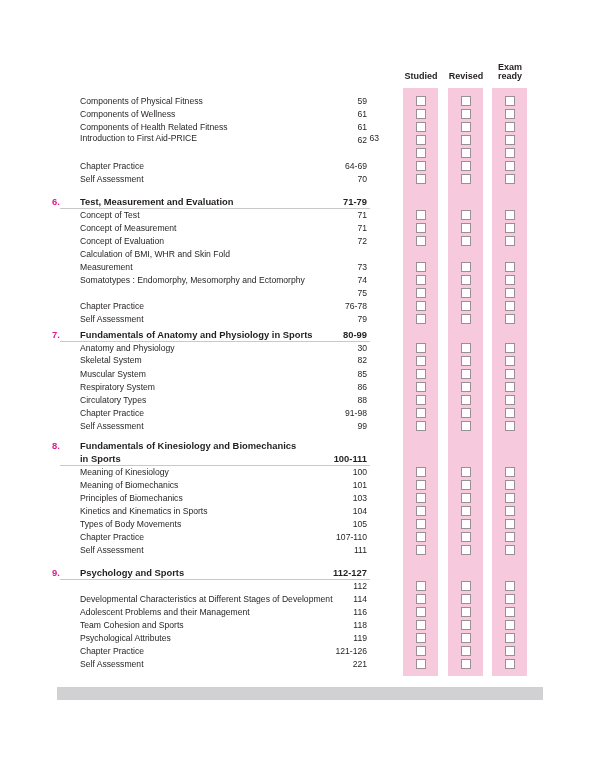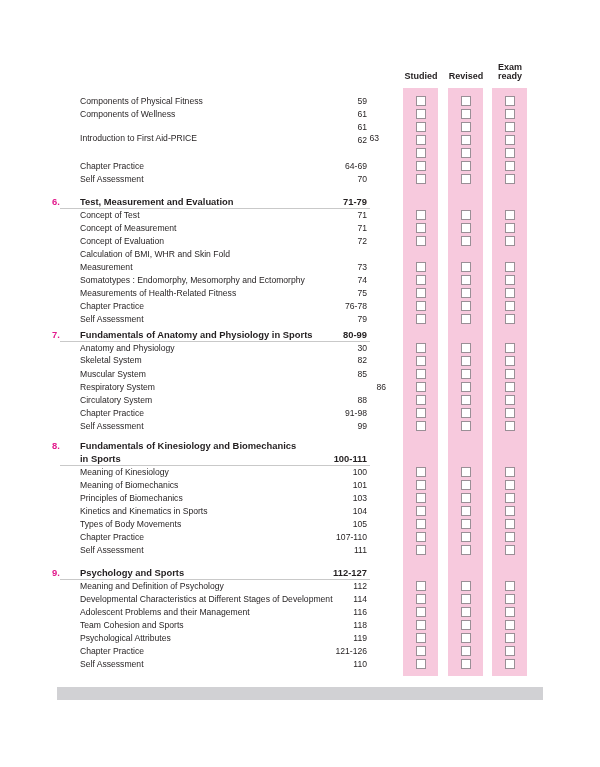--- a/index.html
+++ b/index.html
@@ -50,20 +50,21 @@
 <div class="toc" id="toc">
     <div class="row" style="top: 95px;">
       <span class="title">Components of Physical Fitness</span>
       <span class="page">59</span>
     </div>
     <div class="row" style="top: 108px;">
       <span class="title">Components of Wellness</span>
       <span class="page">61</span>
     </div>
     <div class="row" style="top: 121px;">
+      <span class="title">Components of Health Related Fitness</span>
       <span class="page">61</span>
     </div>
     <div class="row" style="top: 134px;">
       <span class="page">62</span>
     </div>
     <div class="row" style="top: 132px; padding-left: 12px;">
       <span class="title">Introduction to First Aid-PRICE</span>
       <span class="page">63</span>
     </div>
     <div class="row" style="top: 160px;">
@@ -98,21 +99,20 @@
     </div>
     <div class="row" style="top: 261px;">
       <span class="title">Measurement</span>
       <span class="page">73</span>
     </div>
     <div class="row" style="top: 274px;">
       <span class="title">Somatotypes : Endomorphy, Mesomorphy and Ectomorphy</span>
       <span class="page">74</span>
     </div>
     <div class="row" style="top: 287px;">
-      <span class="title">Measurements of Health-Related Fitness</span>
       <span class="page">75</span>
     </div>
     <div class="row" style="top: 300px;">
       <span class="title">Chapter Practice</span>
       <span class="page">76-78</span>
     </div>
     <div class="row" style="top: 313px;">
       <span class="title">Self Assessment</span>
       <span class="page">79</span>
     </div>
@@ -127,26 +127,26 @@
       <span class="page">30</span>
     </div>
     <div class="row" style="top: 354px; text-decoration: underline;">
       <span class="title">Skeletal System</span>
       <span class="page">82</span>
     </div>
     <div class="row" style="top: 368px;">
       <span class="title">Muscular System</span>
       <span class="page">85</span>
     </div>
-    <div class="row" style="top: 381px; padding-left: 19px;">
+    <div class="row" style="top: 381px;">
       <span class="title">Respiratory System</span>
       <span class="page">86</span>
     </div>
     <div class="row" style="top: 394px;">
-      <span class="title">Circulatory System</span>
+      <span class="title">Circulatory Types</span>
       <span class="page">88</span>
     </div>
     <div class="row" style="top: 407px;">
       <span class="title">Chapter Practice</span>
       <span class="page">91-98</span>
     </div>
     <div class="row" style="top: 420px;">
       <span class="title">Self Assessment</span>
       <span class="page">99</span>
     </div>
@@ -185,21 +185,20 @@
       <span class="title">Self Assessment</span>
       <span class="page">111</span>
     </div>
     <div class="sec" style="top: 566px; height: 13px;">
       <span class="num">9.</span>
       <span class="title">Psychology and Sports</span>
       <span class="page">112-127</span>
     </div>
     <div class="sec-rule" style="top: 579px;"></div>
     <div class="row" style="top: 580px;">
-      <span class="title">Meaning and Definition of Psychology</span>
       <span class="page">112</span>
     </div>
     <div class="row" style="top: 593px;">
       <span class="title">Developmental Characteristics at Different  Stages of Development</span>
       <span class="page">114</span>
     </div>
     <div class="row" style="top: 606px;">
       <span class="title">Adolescent Problems and  their Management</span>
       <span class="page">116</span>
     </div>
@@ -210,21 +209,21 @@
     <div class="row" style="top: 632px;">
       <span class="title">Psychological Attributes</span>
       <span class="page">119</span>
     </div>
     <div class="row" style="top: 645px;">
       <span class="title">Chapter  Practice</span>
       <span class="page">121-126</span>
     </div>
     <div class="row" style="top: 658px;">
       <span class="title">Self Assessment</span>
-      <span class="page">110</span>
+      <span class="page">221</span>
     </div>
   </div>
 <div id="checkboxes">
     <div class="cb" style="left: 416px; top: 96px;"></div>
     <div class="cb" style="left: 461px; top: 96px;"></div>
     <div class="cb" style="left: 505px; top: 96px;"></div>
     <div class="cb" style="left: 416px; top: 109px;"></div>
     <div class="cb" style="left: 461px; top: 109px;"></div>
     <div class="cb" style="left: 505px; top: 109px;"></div>
     <div class="cb" style="left: 416px; top: 122px;"></div>

